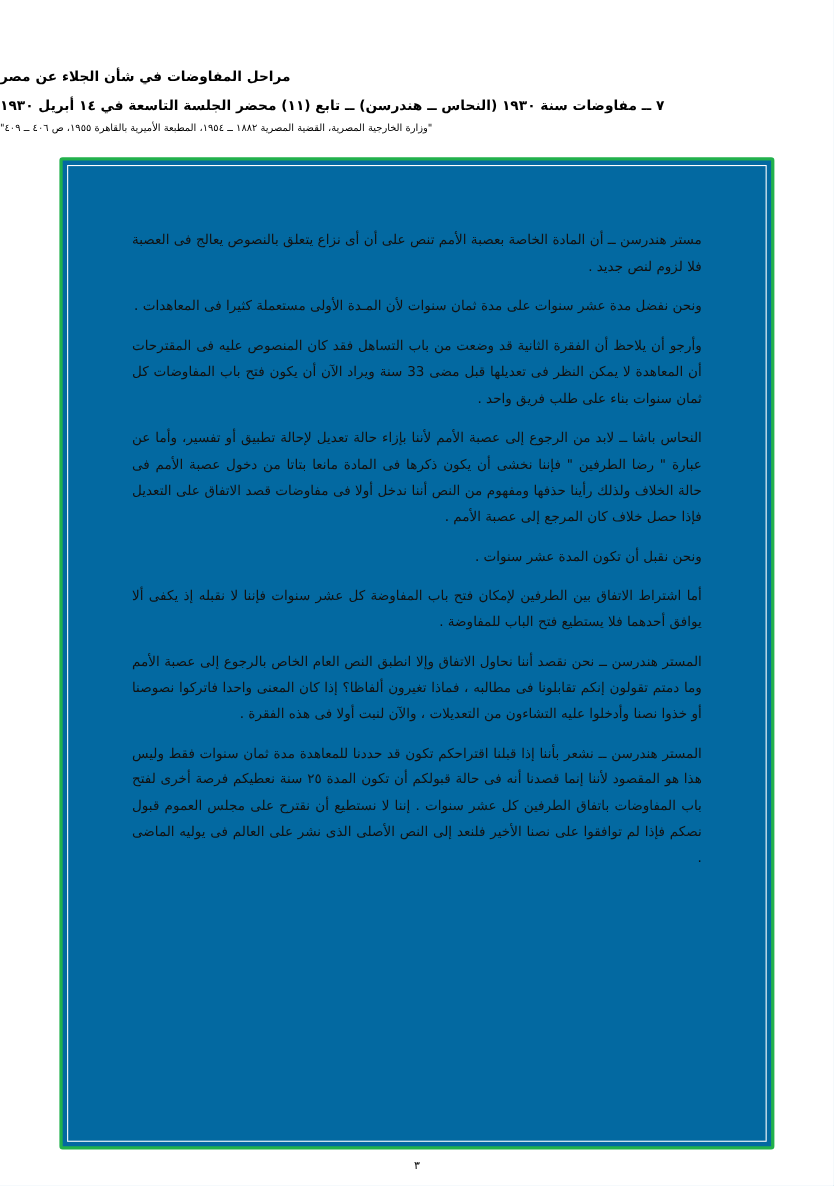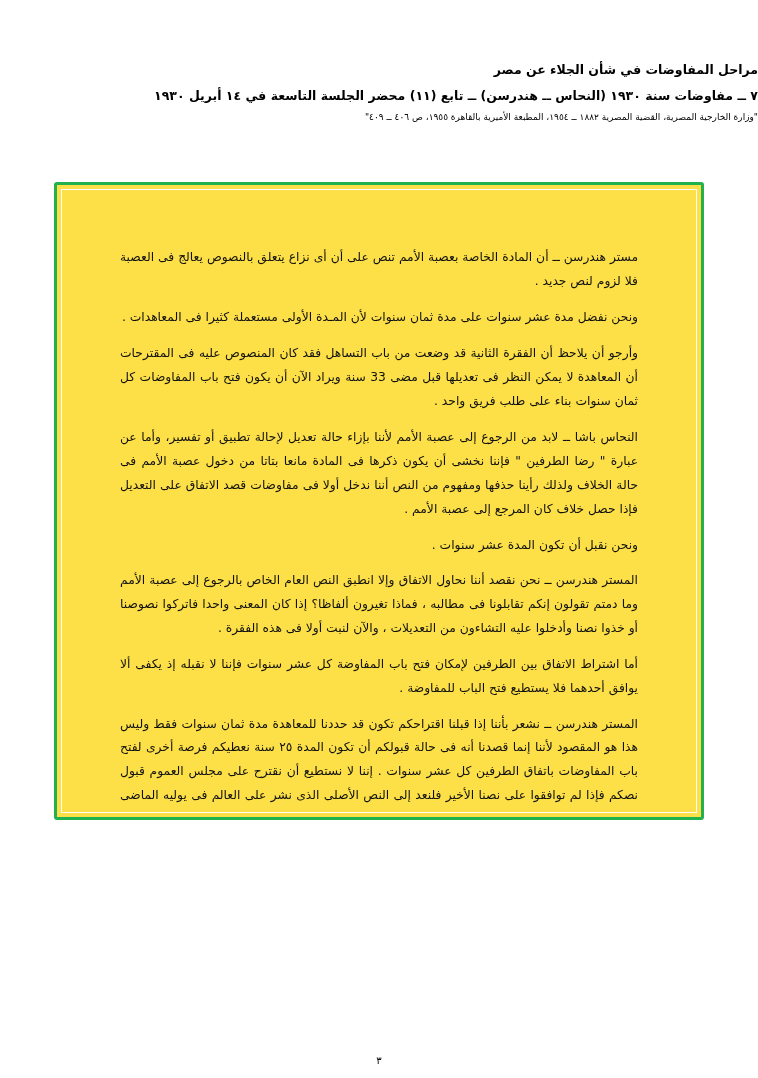--- a/index.html
+++ b/index.html
@@ -18,21 +18,21 @@
   .page {
     width: 758px;
     height: 1078px;
     position: relative;
     box-sizing: border-box;
   }
 
   
   .doc-header {
     padding-top: 62px;
-    text-align: right;
+    text-align: left;
     direction: rtl;
   }
   .header-title {
     font-family: "DejaVu Sans", sans-serif;
     font-weight: bold;
     font-size: 12.5px;
     letter-spacing: 0px;
     color: #000;
     margin-bottom: 11px;
   }
@@ -49,26 +49,25 @@
     font-size: 9px;
     color: #000;
   }
 
   
   .frame-outer {
     position: absolute;
     left: 54px;
     top: 143px;
     width: 650px;
-    height: 638px;
+    height: 902px;
     border: 3px solid #22b14c;
     border-radius: 3px;
     box-sizing: border-box;
-    background: #fde047;
-    margin-top: 39px;
+    background: #0369a1;
   }
   .frame-inner {
     position: absolute;
     inset: 4px;
     border: 1px solid #ffffff;
     box-sizing: border-box;
     padding: 56px 58px 30px 58px;
     overflow: hidden;
   }
 
@@ -110,20 +109,20 @@
     <div class="header-source">"وزارة الخارجية المصرية، القضية المصرية ١٨٨٢ ــ ١٩٥٤، المطبعة الأميرية بالقاهرة ١٩٥٥، ص ٤٠٦ ــ ٤٠٩"</div>
   </div>
 
   <div class="frame-outer" style="border-color: rgb(34, 177, 76);">
     <div class="frame-inner">
       <p class="para">مستر هندرسن ــ أن المادة الخاصة بعصبة الأمم تنص على أن أى نزاع يتعلق بالنصوص يعالج فى العصبة فلا لزوم لنص جديد .</p>
       <p class="para">ونحن نفضل مدة عشر سنوات على مدة ثمان سنوات لأن المـدة الأولى مستعملة كثيرا فى المعاهدات .</p>
       <p class="para">وأرجو أن يلاحظ أن الفقرة الثانية قد وضعت من باب التساهل فقد كان المنصوص عليه فى المقترحات أن المعاهدة لا يمكن النظر فى تعديلها قبل مضى 33 سنة ويراد الآن أن يكون فتح باب المفاوضات كل ثمان سنوات بناء على طلب فريق واحد .</p>
       <p class="para">النحاس باشا ــ لابد من الرجوع إلى عصبة الأمم لأننا بإزاء حالة تعديل لإحالة تطبيق أو تفسير، وأما عن عبارة " رضا الطرفين " فإننا نخشى أن يكون ذكرها فى المادة مانعا بتاتا من دخول عصبة الأمم فى حالة الخلاف ولذلك رأينا حذفها ومفهوم من النص أننا ندخل أولا فى مفاوضات قصد الاتفاق على التعديل فإذا حصل خلاف كان المرجع إلى عصبة الأمم .</p>
       <p class="para tight">ونحن نقبل أن تكون المدة عشر سنوات .</p>
+      <p class="para">أما اشتراط الاتفاق بين الطرفين لإمكان فتح باب المفاوضة كل عشر سنوات فإننا لا نقبله إذ يكفى ألا يوافق أحدهما فلا يستطيع فتح الباب للمفاوضة .</p>
       <p class="para">المستر هندرسن ــ نحن نقصد أننا نحاول الاتفاق وإلا انطبق النص العام الخاص بالرجوع إلى عصبة الأمم وما دمتم تقولون إنكم تقابلونا فى مطالبه ، فماذا تغيرون ألفاظا؟ إذا كان المعنى واحدا فاتركوا نصوصنا أو خذوا نصنا وأدخلوا عليه التشاءون من التعديلات ، والآن لنبت أولا فى هذه الفقرة .</p>
-      <p class="para">أما اشتراط الاتفاق بين الطرفين لإمكان فتح باب المفاوضة كل عشر سنوات فإننا لا نقبله إذ يكفى ألا يوافق أحدهما فلا يستطيع فتح الباب للمفاوضة .</p>
       <p class="para">المستر هندرسن ــ نشعر بأننا إذا قبلنا اقتراحكم تكون قد حددنا للمعاهدة مدة ثمان سنوات فقط وليس هذا هو المقصود لأننا إنما قصدنا أنه فى حالة قبولكم أن تكون المدة ٢٥ سنة نعطيكم فرصة أخرى لفتح باب المفاوضات باتفاق الطرفين كل عشر سنوات . إننا لا نستطيع أن نقترح على مجلس العموم قبول نصكم فإذا لم توافقوا على نصنا الأخير فلنعد إلى النص الأصلى الذى نشر على العالم فى يوليه الماضى .</p>
     </div>
   </div>
 
   <div class="page-number">٣</div>
 </div>
 
 </body></html>

